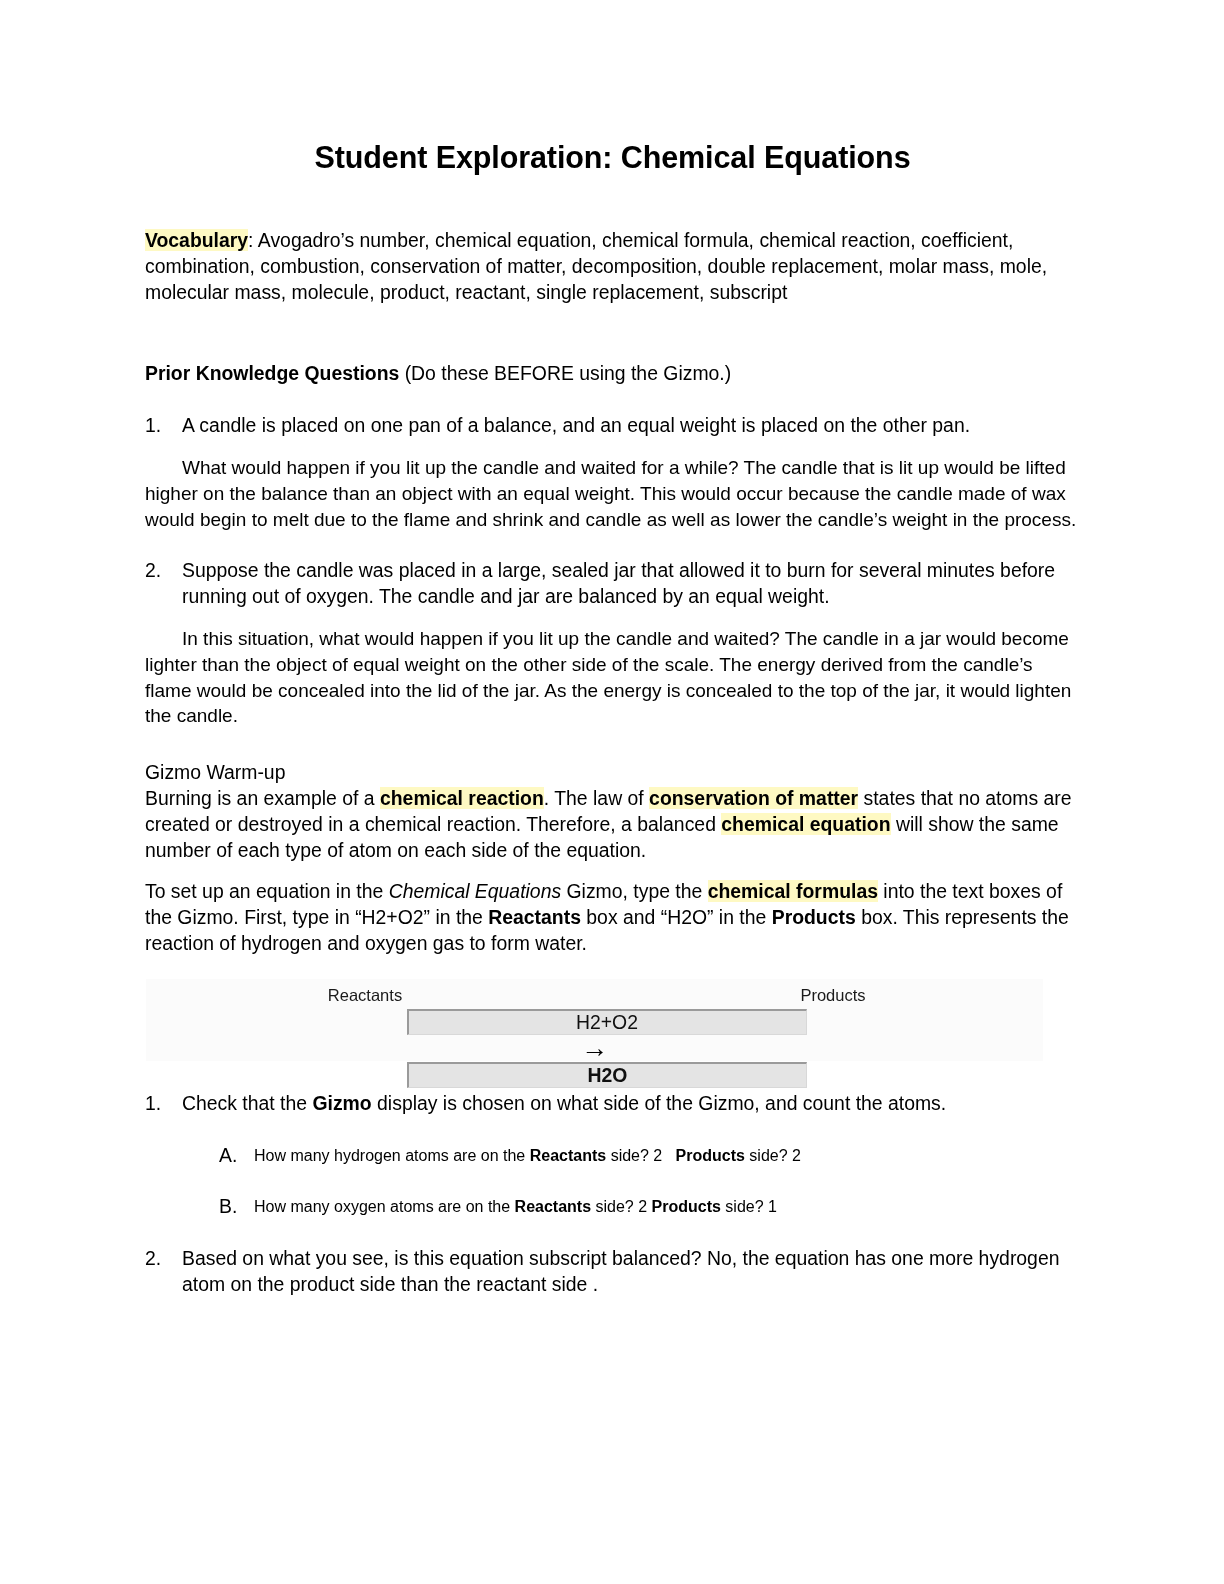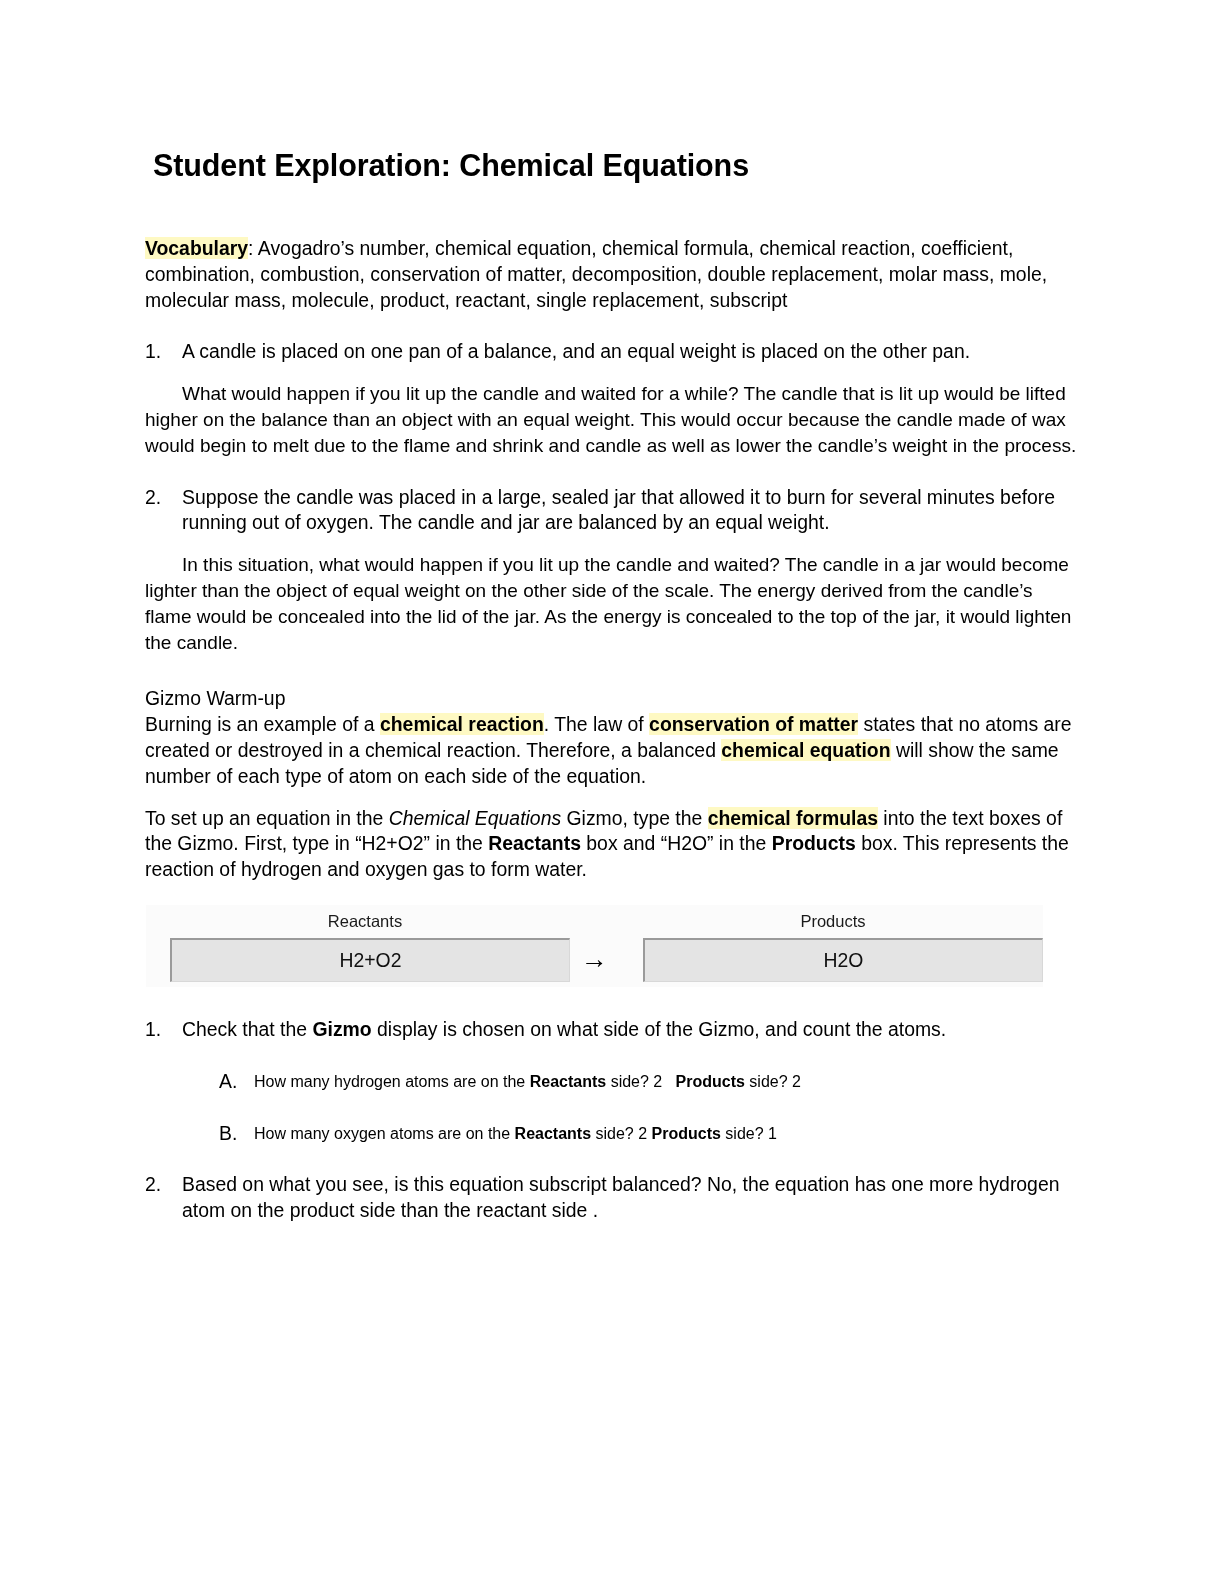--- a/index.html
+++ b/index.html
@@ -25,21 +25,22 @@
   .content {
     position: absolute;
     left: 145px;
     top: 0;
     width: 935px;
   }
 
   h1.doc-title {
     font-size: 30.5px;
     font-weight: bold;
-    margin: 8px;
+    text-align: center;
+    margin: 0;
     padding-top: 140px;
     letter-spacing: -0.1px;
   }
 
   .body-text {
     font-size: 19.4px;
     line-height: 25.8px;
     text-align: left;
   }
 
@@ -122,37 +123,38 @@
     color: #1a1a1a;
     padding-top: 7px;
   }
   .gizmo-label.left { width: 420px; margin-left: 9px; }
   .gizmo-label.right { width: 420px; margin-left: 48px; }
 
   .gizmo-row {
     display: flex;
     align-items: center;
     height: 50px;
+    flex-direction: column;
   }
   .gizmo-box {
     height: 44px;
     box-sizing: border-box;
     background: #e4e4e4;
     border-top: 2px solid #9a9a9a;
     border-left: 2px solid #9a9a9a;
     border-right: 1px solid #d8d8d8;
     border-bottom: 1px solid #d8d8d8;
     display: flex;
     align-items: center;
     justify-content: center;
     font-size: 19.4px;
     color: #101010;
   }
   .gizmo-box.left { width: 400px; margin-left: 24px; }
-  .gizmo-box.right { width: 400px; margin-left: 25px; }
+  .gizmo-box.right { width: 400px; margin-left: 25px; font-weight: bold; }
   .gizmo-arrow {
     width: 48px;
     text-align: center;
     font-size: 27px;
     line-height: 27px;
     font-weight: bold;
     color: #000;
   }
 
   .q-row.tight { margin-top: 30px; }
@@ -179,20 +181,23 @@
 
 <div class="page">
   <div class="content">
 
     <h1 class="doc-title">Student Exploration: Chemical Equations</h1>
 
     <div class="body-text vocab-block">
       <span class="hl">Vocabulary</span><span>:</span> <span>Avogadro’s number, chemical equation, chemical formula, chemical reaction, coefficient, combination, combustion, conservation of matter, decomposition, double replacement, molar mass, mole, molecular mass, molecule, product, reactant, single replacement, subscript</span>
     </div>
 
+    <div class="body-text prior-head">
+      <b>Prior Knowledge Questions</b><span> (Do these BEFORE using the Gizmo.)</span>
+    </div>
 
     <div class="q-row">
       <div class="q-num">1.</div>
       <div class="q-text">A candle is placed on one pan of a balance, and an equal weight is placed on the other pan.</div>
     </div>
 
     <div class="answer-par">What would happen if you lit up the candle and waited for a while?  The candle that is lit up would be lifted higher on the balance than an object with an equal weight. This would occur because the candle made of wax would begin to melt due to the flame and shrink and candle as well as lower the candle’s weight in the process.</div>
 
     <div class="q-row">
       <div class="q-num">2.</div>

